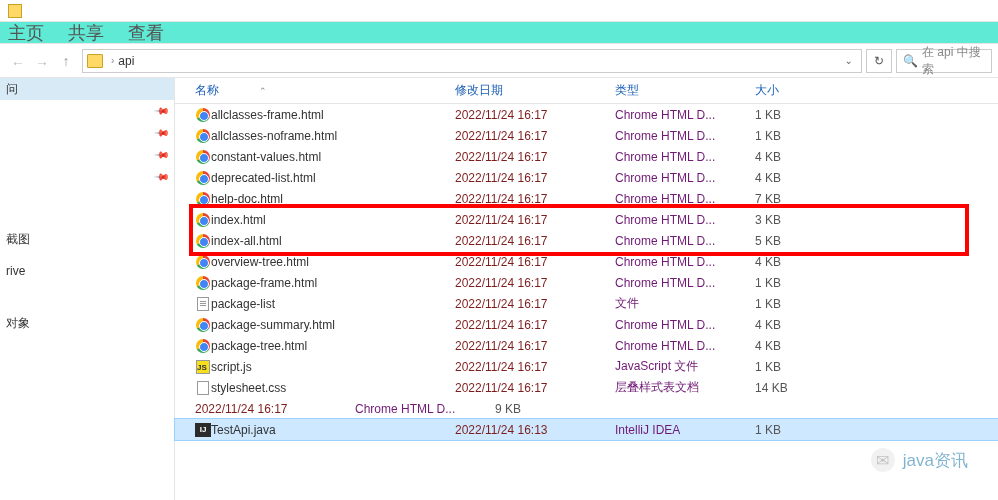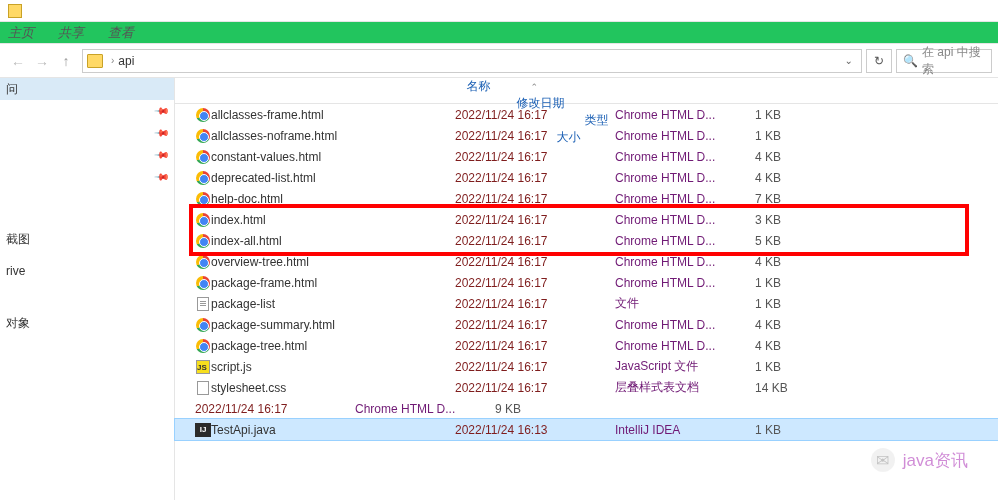--- a/index.html
+++ b/index.html
@@ -1,21 +1,21 @@
 <!DOCTYPE html>
 <html><head>
 <meta charset="utf-8">
 <style>
   * { box-sizing: border-box; margin: 0; padding: 0; font-family: "Microsoft YaHei", "Segoe UI", sans-serif; }
   body { background: #fff; font-size: 12px; color: #333; width: 998px; height: 500px; overflow: hidden; position: relative; }
   
   .titlebar { height: 22px; background: #fff; border-bottom: 1px solid #e5e5e5; display: flex; align-items: center; padding: 0 8px; }
   .titlebar .icon { width: 14px; height: 14px; background: #ffd966; border: 1px solid #c9a227; margin-right: 6px; }
   
-  .ribbon { height: 22px; background: #22c55e; display: flex; align-items: center; padding: 0 8px; gap: 24px; font-size: 13px; color: #555; border-bottom: 1px solid #e5e5e5; font-style: italic;}
+  .ribbon { height: 22px; background: #5eead4; display: flex; align-items: center; padding: 0 8px; gap: 24px; font-size: 18px; color: #555; border-bottom: 1px solid #e5e5e5;}
   .ribbon span { cursor: default; }
   
   .addrbar { height: 34px; background: #fff; display: flex; align-items: center; padding: 0 6px; border-bottom: 1px solid #e5e5e5; }
   .nav-arrow { width: 24px; height: 24px; display:flex; align-items:center; justify-content:center; color:#999; font-size: 14px; }
   .nav-arrow.disabled { color: #bbb; }
   .breadcrumb { flex: 0 0 780px; height: 24px; border: 1px solid #ccc; background:#fff; display:flex; align-items:center; padding: 0 4px; margin: 0 4px; }
   .folder-icon { width:16px; height:14px; background:#ffd966; border:1px solid #c9a227; border-radius:1px; margin-right:4px; position:relative;}
   .breadcrumb .sep { color:#888; margin: 0 4px; font-size:10px;}
   .dropdown-btn { margin-left:auto; color:#666; font-size:10px; padding:0 4px;}
   .refresh-btn { width:26px; height:24px; border:1px solid #ccc; display:flex; align-items:center; justify-content:center; color:#555; margin-right:4px;}
@@ -23,24 +23,24 @@
   .search-box .s-icon { margin-right:4px;}
   
   .main { display:flex; height: calc(500px - 22px - 22px - 34px); }
   .sidebar { width: 175px; background:#fff; border-right:1px solid #e5e5e5; }
   .side-item { display:flex; align-items:center; height:22px; padding:0 6px; color:#333; justify-content: space-between;}
   .side-item .label { display:flex; align-items:center;}
   .pin { color:#888; font-size:10px; transform:rotate(45deg);}
   .side-item.quick { background:#d9eaf7;}
   
   .filepane { flex:1; position:relative; }
-  .columns { display:flex; height:26px; align-items:center; border-bottom:1px solid #e5e5e5; color:#1a5fb4; font-size:12px; padding-left: 20px; flex-direction: column;}
+  .columns { display:flex; height:26px; align-items:center; border-bottom:1px solid #e5e5e5; color:#1a5fb4; font-size:12px; padding-left: 20px;}
   .col-name { width: 260px; display:flex; align-items:center;}
   .col-date { width: 160px;}
-  .col-type { width: 140px; text-align: center;}
+  .col-type { width: 140px;}
   .col-size { width: 80px; text-align:left;}
   .sort-arrow { font-size:9px; margin-left:40px; color:#888;}
   
   .rows { }
   .row { display:flex; align-items:center; height:21px; padding-left:20px; color:#333;}
   .row.selected { background:#cde8ff; outline:1px solid #99d1ff;}
   .cell-name { width:260px; display:flex; align-items:center; }
   .cell-date { width:160px; color:#7f1d1d;}
   .cell-type { width:140px; color:#701a75;}
   .cell-size { width:80px; color:#555;}
@@ -50,21 +50,21 @@
   .txt-ic { width:12px;height:14px;border:1px solid #999;background:#fff; position:relative;}
   .txt-ic::before{content:"";position:absolute;left:2px;top:3px;width:6px;height:1px;background:#999;box-shadow:0 2px 0 #999,0 4px 0 #999;}
   .js-ic { width:14px;height:14px;background:#f7df1e;border:1px solid #999;font-size:8px;line-height:14px;color:#333;font-weight:bold;}
   .css-ic { width:12px;height:14px;border:1px solid #999;background:#fff;position:relative;}
   .ij-ic { width:28px;height:14px;background:#2b2b2b;color:#fff;font-size:8px;line-height:14px;text-align:center;font-weight:bold;}
   
   .highlight-box { position:absolute; border:4px solid #ff0000; pointer-events:none; left: 14px; top: 126px; width: 780px; height: 52px;}
   
   .watermark { position:absolute; right:30px; bottom:28px; display:flex; align-items:center; gap:8px; opacity:0.5;}
   .wm-icon { width:24px;height:24px;border-radius:50%;background:#e5e5e5;display:flex;align-items:center;justify-content:center;font-size:16px;color:#888;}
-  .wm-text { font-size:17px; color:#a21caf;}
+  .wm-text { font-size:17px; color:#0369a1;}
 </style>
 </head>
 <body>
 
 <div class="titlebar">
   <span class="icon"></span>
 </div>
 
 <div class="ribbon">
   <span>主页</span>

